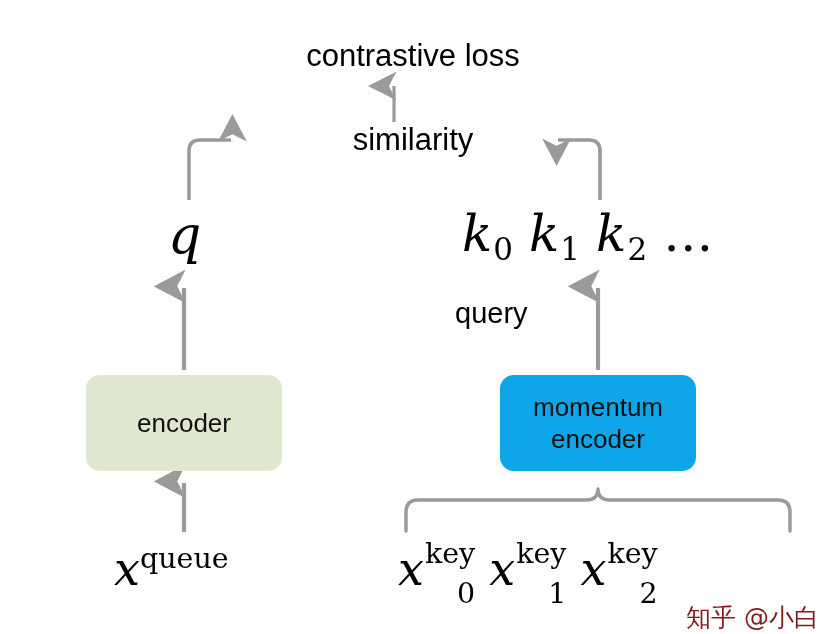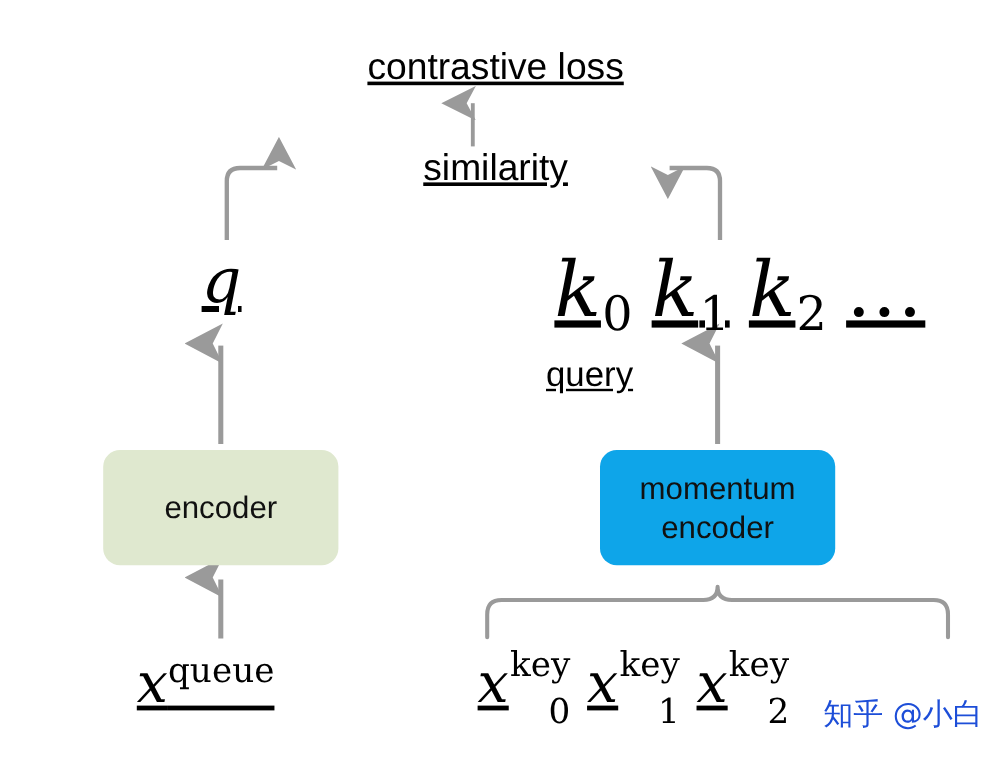--- a/index.html
+++ b/index.html
@@ -22,21 +22,20 @@
     left: 0;
     top: 0;
     width: 826px;
     height: 634px;
   }
   .lbl {
     position: absolute;
     color: #000000;
     white-space: nowrap;
     line-height: 1.15;
-    text-decoration: underline;
   }
   .sans {
     font-family: "Liberation Sans", sans-serif;
     font-weight: 400;
   }
   .math {
     font-family: "DejaVu Serif", "Liberation Serif", serif;
     font-style: italic;
   }
   .upright {
@@ -60,21 +59,21 @@
     font-size: 29px;
   }
 
   
   #q-symbol {
     left: 168px; top: 206px;
     font-size: 52px;
   }
   #k-row {
     left: 462px; top: 206px;
-    font-size: 64px;
+    font-size: 50px;
     display: flex;
     align-items: baseline;
     gap: 16px;
     text-align: right;
   }
   .ksym { display: inline-block; }
   .sub {
     font-size: 0.62em;
     font-style: normal;
     vertical-align: -0.30em;
@@ -231,15 +230,15 @@
           <span class="s-sub">1</span>
         </span></span>
 
     <span class="xkey"><span>x</span><span class="stack">
           <span class="s-sup">key</span>
           <span class="s-sub">2</span>
         </span></span>
 
   </div>
 
-  <div id="watermark" style="color: #1d4ed8;">知乎 @小白</div>
+  <div id="watermark" style="color: #7f1d1d; margin-top: 23px;">知乎 @小白</div>
 
 </div>
 
 </body></html>

